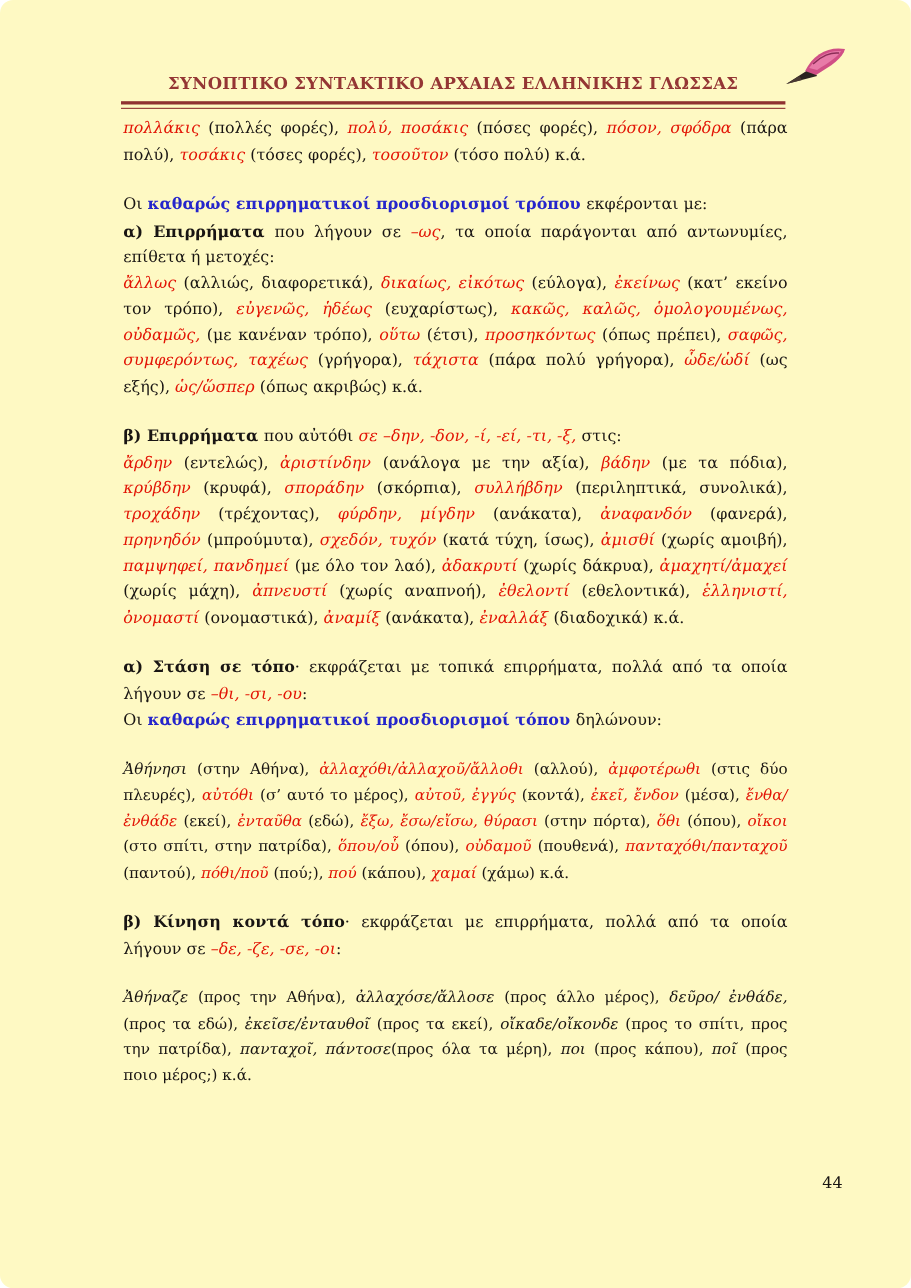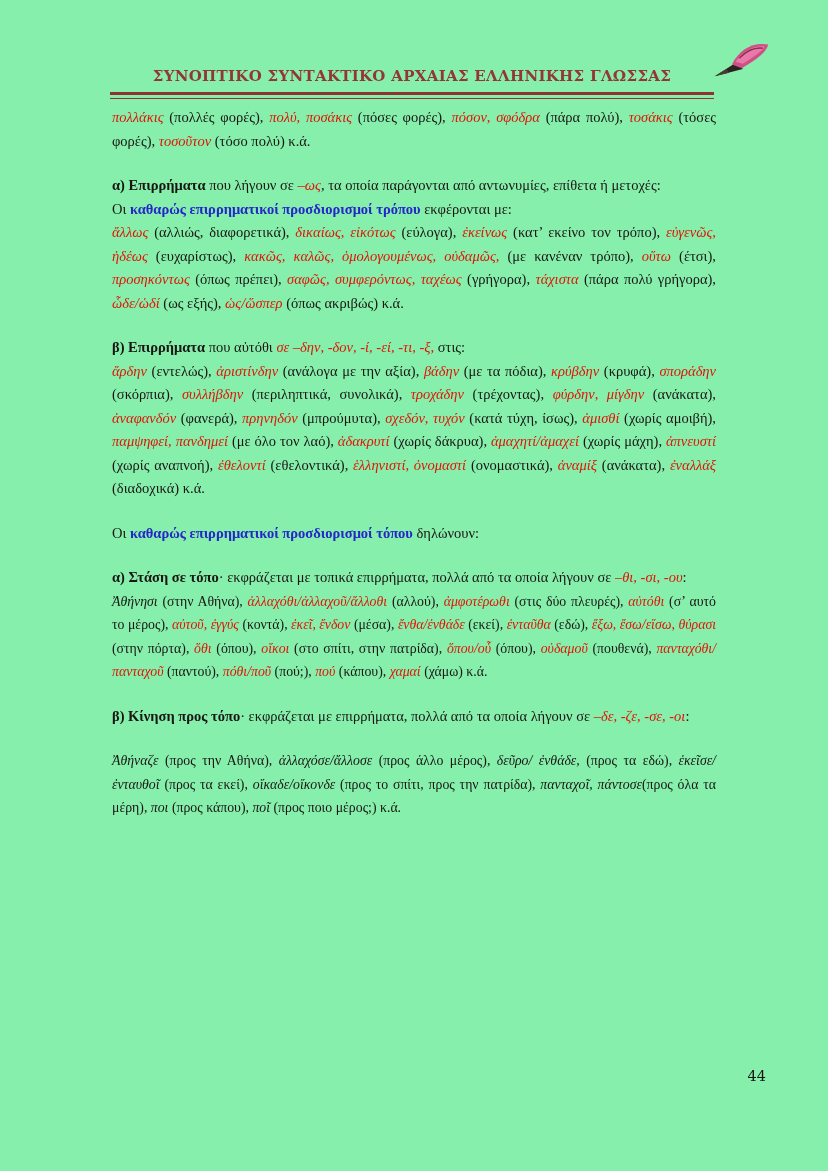--- a/index.html
+++ b/index.html
@@ -8,21 +8,22 @@
     background: #ffffff;
     font-family: "DejaVu Serif", "Liberation Serif", serif;
     color: var(--text, #191513);
     position: relative;
     overflow: hidden;
   }
   .page {
     position: relative;
     width: 828px;
     height: 1171px;
-    background: #86efac;
+    background: #fef9c3;
+    border-radius: 12px;
   }
   .header {
     position: absolute;
     top: 0;
     left: 110px;
     width: 604px;
   }
   .title-row {
     position: relative;
     padding-top: 66px;
@@ -52,21 +53,21 @@
   }
   .content {
     position: absolute;
     top: 106px;
     left: 112px;
     width: 604px;
     font-size: 14.5px;
     line-height: 23.5px;
     text-align: justify;
   }
-  .para { margin: 0; font-family: Liberation Serif, serif; }
+  .para { margin: 0; }
   .para.spaced { margin-bottom: 21px; }
   .para.tight { margin-bottom: 0; }
   .para.small { font-size: 13.8px; }
   .run.plain { color: var(--text, #191513); }
   .run.red { color: var(--red, #e21405); font-style: italic; }
   .run.blue { color: var(--blue, #2525cb); font-weight: bold; }
   .run.bold { color: var(--text, #191513); font-weight: bold; }
   .run.italic { color: var(--text, #191513); font-style: italic; }
   .page-number {
     position: absolute;
@@ -94,27 +95,27 @@
       <path d="M3 40 L28 24 L34 32 Z" fill="#2b2320"></path>
       <path d="M3 40 L16 32 L19 36 Z" fill="#4a3a33"></path>
       <path d="M22 27 C 30 10, 46 2, 62 5 C 60 14, 48 22, 33 31 Z" fill="#d04f86"></path>
       <path d="M26 24 C 34 12, 46 6, 58 7 C 55 13, 45 19, 34 26 Z" fill="#e87aa8"></path>
       <path d="M30 20 C 38 12, 48 8, 56 9" stroke="#8c2d57" stroke-width="1.5" fill="none"></path>
     </svg>
   </span>
 
   <main class="content">
       <p class="para spaced"><span class="run red">πολλάκις </span><span class="run plain">(πολλές φορές), </span><span class="run red">πολύ, ποσάκις </span><span class="run plain">(πόσες φορές), </span><span class="run red">πόσον, σφόδρα </span><span class="run plain">(πάρα πολύ), </span><span class="run red">τοσάκις </span><span class="run plain">(τόσες φορές), </span><span class="run red">τοσοῦτον </span><span class="run plain">(τόσο πολύ) κ.ά.</span></p>
+      <p class="para tight"><span class="run plain">Οι </span><span class="run blue">καθαρώς επιρρηματικοί προσδιορισμοί τρόπου </span><span class="run plain">εκφέρονται με:</span></p>
       <p class="para tight"><span class="run bold">α) Επιρρήματα </span><span class="run plain">που λήγουν σε </span><span class="run red">–ως</span><span class="run plain">, τα οποία παράγονται από αντωνυμίες, επίθετα ή μετοχές:</span></p>
-      <p class="para tight"><span class="run plain">Οι </span><span class="run blue">καθαρώς επιρρηματικοί προσδιορισμοί τρόπου </span><span class="run plain">εκφέρονται με:</span></p>
       <p class="para spaced"><span class="run red">ἄλλως </span><span class="run plain">(αλλιώς, διαφορετικά), </span><span class="run red">δικαίως, εἰκότως </span><span class="run plain">(εύλογα), </span><span class="run red">ἐκείνως </span><span class="run plain">(κατ’ εκείνο τον τρόπο), </span><span class="run red">εὐγενῶς, ἡδέως </span><span class="run plain">(ευχαρίστως), </span><span class="run red">κακῶς, καλῶς, ὁμολογουμένως, οὐδαμῶς, </span><span class="run plain">(με κανέναν τρόπο), </span><span class="run red">οὕτω </span><span class="run plain">(έτσι), </span><span class="run red">προσηκόντως </span><span class="run plain">(όπως πρέπει), </span><span class="run red">σαφῶς, συμφερόντως, ταχέως </span><span class="run plain">(γρήγορα), </span><span class="run red">τάχιστα </span><span class="run plain">(πάρα πολύ γρήγορα), </span><span class="run red">ὧδε/ὡδί </span><span class="run plain">(ως εξής), </span><span class="run red">ὡς/ὥσπερ </span><span class="run plain">(όπως ακριβώς) κ.ά.</span></p>
       <p class="para tight"><span class="run bold">β) Επιρρήματα </span><span class="run plain">που αὐτόθι </span><span class="run red">σε –δην, -δον, -ί, -εί, -τι, -ξ, </span><span class="run plain">στις:</span></p>
       <p class="para spaced"><span class="run red">ἄρδην </span><span class="run plain">(εντελώς), </span><span class="run red">ἀριστίνδην </span><span class="run plain">(ανάλογα με την αξία), </span><span class="run red">βάδην </span><span class="run plain">(με τα πόδια), </span><span class="run red">κρύβδην </span><span class="run plain">(κρυφά), </span><span class="run red">σποράδην </span><span class="run plain">(σκόρπια), </span><span class="run red">συλλήβδην </span><span class="run plain">(περιληπτικά, συνολικά), </span><span class="run red">τροχάδην </span><span class="run plain">(τρέχοντας), </span><span class="run red">φύρδην, μίγδην </span><span class="run plain">(ανάκατα), </span><span class="run red">ἀναφανδόν </span><span class="run plain">(φανερά), </span><span class="run red">πρηνηδόν </span><span class="run plain">(μπρούμυτα), </span><span class="run red">σχεδόν, τυχόν </span><span class="run plain">(κατά τύχη, ίσως), </span><span class="run red">ἀμισθί </span><span class="run plain">(χωρίς αμοιβή), </span><span class="run red">παμψηφεί, πανδημεί </span><span class="run plain">(με όλο τον λαό), </span><span class="run red">ἀδακρυτί </span><span class="run plain">(χωρίς δάκρυα), </span><span class="run red">ἀμαχητί/ἀμαχεί </span><span class="run plain">(χωρίς μάχη), </span><span class="run red">ἀπνευστί </span><span class="run plain">(χωρίς αναπνοή), </span><span class="run red">ἐθελοντί </span><span class="run plain">(εθελοντικά), </span><span class="run red">ἑλληνιστί, ὀνομαστί </span><span class="run plain">(ονομαστικά), </span><span class="run red">ἀναμίξ </span><span class="run plain">(ανάκατα), </span><span class="run red">ἐναλλάξ </span><span class="run plain">(διαδοχικά) κ.ά.</span></p>
+      <p class="para tight"><span class="run bold">α) Στάση σε τόπο</span><span class="run plain">· εκφράζεται με τοπικά επιρρήματα, πολλά από τα οποία λήγουν σε </span><span class="run red">–θι, -σι, -ου</span><span class="run plain">:</span></p>
       <p class="para spaced"><span class="run plain">Οι </span><span class="run blue">καθαρώς επιρρηματικοί προσδιορισμοί τόπου </span><span class="run plain">δηλώνουν:</span></p>
-      <p class="para tight"><span class="run bold">α) Στάση σε τόπο</span><span class="run plain">· εκφράζεται με τοπικά επιρρήματα, πολλά από τα οποία λήγουν σε </span><span class="run red">–θι, -σι, -ου</span><span class="run plain">:</span></p>
       <p class="para spaced small"><span class="run italic">Ἀθήνησι </span><span class="run plain">(στην Αθήνα), </span><span class="run red">ἀλλαχόθι/ἀλλαχοῦ/ἄλλοθι </span><span class="run plain">(αλλού), </span><span class="run red">ἀμφοτέρωθι </span><span class="run plain">(στις δύο πλευρές), </span><span class="run red">αὐτόθι </span><span class="run plain">(σ’ αυτό το μέρος), </span><span class="run red">αὐτοῦ, ἐγγύς </span><span class="run plain">(κοντά), </span><span class="run red">ἐκεῖ, ἔνδον </span><span class="run plain">(μέσα), </span><span class="run red">ἔνθα/ἐνθάδε </span><span class="run plain">(εκεί), </span><span class="run red">ἐνταῦθα </span><span class="run plain">(εδώ), </span><span class="run red">ἔξω, ἔσω/εἴσω, θύρασι </span><span class="run plain">(στην πόρτα), </span><span class="run red">ὅθι </span><span class="run plain">(όπου), </span><span class="run red">οἴκοι </span><span class="run plain">(στο σπίτι, στην πατρίδα), </span><span class="run red">ὅπου/οὗ </span><span class="run plain">(όπου), </span><span class="run red">οὐδαμοῦ </span><span class="run plain">(πουθενά), </span><span class="run red">πανταχόθι/πανταχοῦ </span><span class="run plain">(παντού), </span><span class="run red">πόθι/ποῦ </span><span class="run plain">(πού;), </span><span class="run red">πού </span><span class="run plain">(κάπου), </span><span class="run red">χαμαί </span><span class="run plain">(χάμω) κ.ά.</span></p>
-      <p class="para spaced"><span class="run bold">β) Κίνηση προς τόπο</span><span class="run plain">· εκφράζεται με επιρρήματα, πολλά από τα οποία λήγουν σε </span><span class="run red">–δε, -ζε, -σε, -οι</span><span class="run plain">:</span></p>
+      <p class="para spaced"><span class="run bold">β) Κίνηση κοντά τόπο</span><span class="run plain">· εκφράζεται με επιρρήματα, πολλά από τα οποία λήγουν σε </span><span class="run red">–δε, -ζε, -σε, -οι</span><span class="run plain">:</span></p>
       <p class="para spaced small"><span class="run italic">Ἀθήναζε </span><span class="run plain">(προς την Αθήνα), </span><span class="run italic">ἀλλαχόσε/ἄλλοσε </span><span class="run plain">(προς άλλο μέρος), </span><span class="run italic">δεῦρο/ ἐνθάδε, </span><span class="run plain">(προς τα εδώ), </span><span class="run italic">ἐκεῖσε/ἐνταυθοῖ </span><span class="run plain">(προς τα εκεί), </span><span class="run italic">οἴκαδε/οἴκονδε </span><span class="run plain">(προς το σπίτι, προς την πατρίδα), </span><span class="run italic">πανταχοῖ, πάντοσε</span><span class="run plain">(προς όλα τα μέρη), </span><span class="run italic">ποι </span><span class="run plain">(προς κάπου), </span><span class="run italic">ποῖ </span><span class="run plain">(προς ποιο μέρος;) κ.ά.</span></p>
     </main>
 
   <div class="page-number">44</div>
 
 </div>
 
 </body></html>

